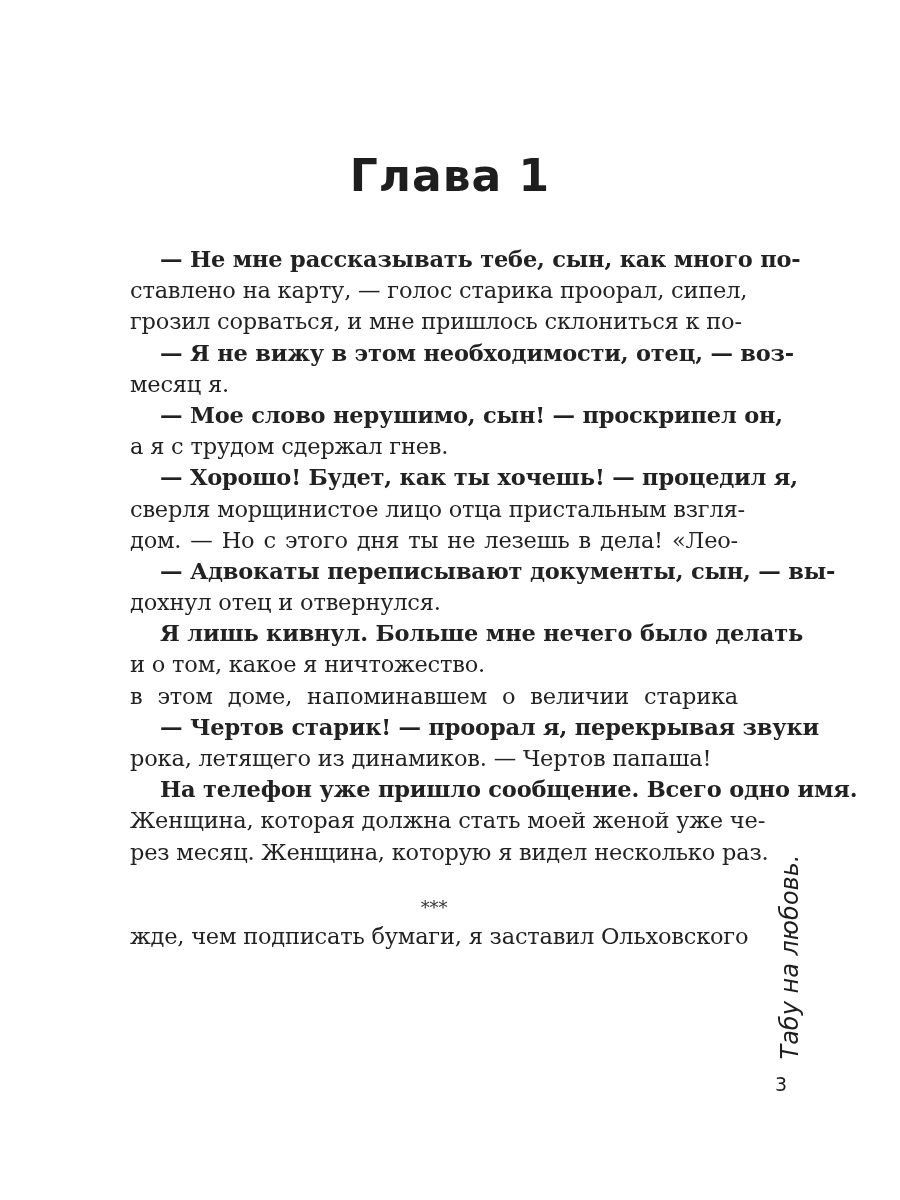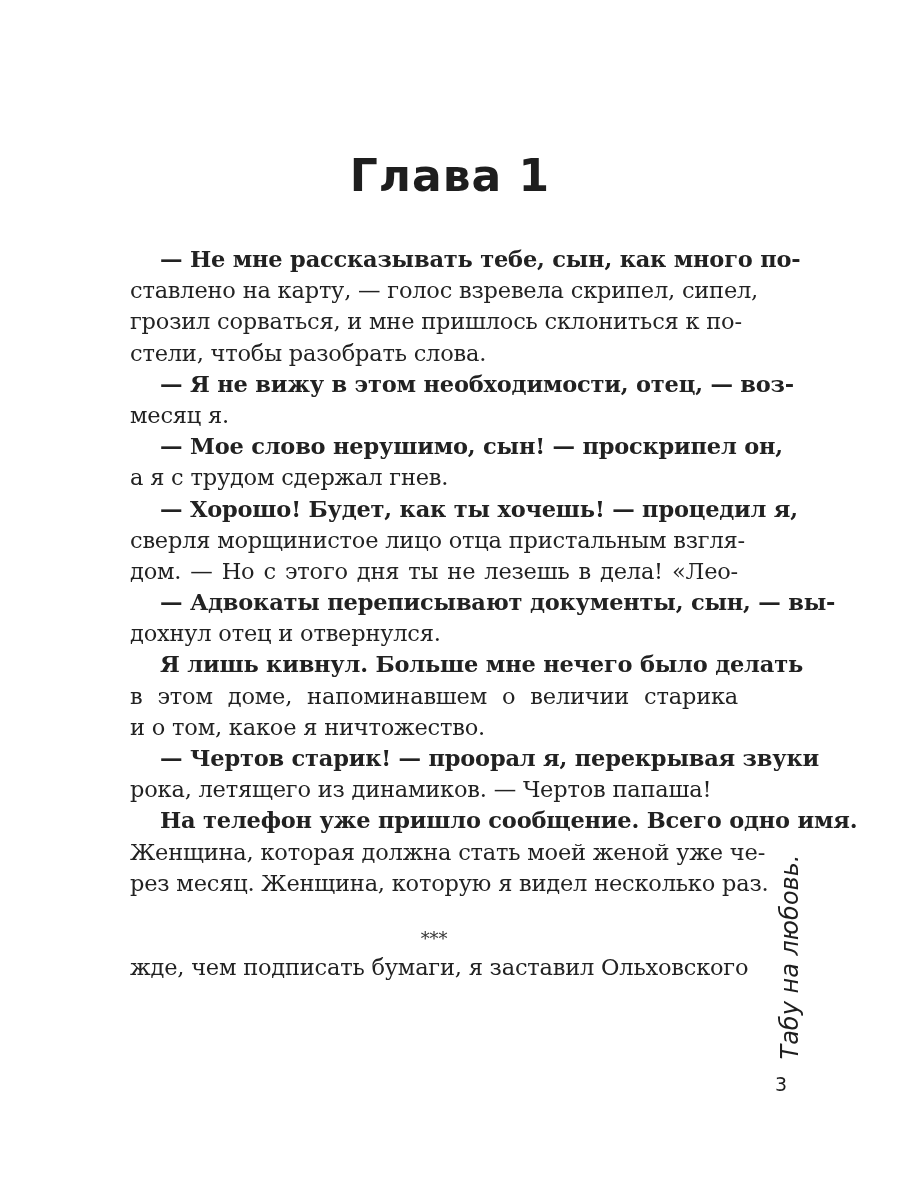--- a/index.html
+++ b/index.html
@@ -35,35 +35,34 @@
   </style>
 </head>
 <body>
 
 <div class="page">
   <div class="chapter-title">Глава 1</div>
 
   <div class="body-text">
     <div id="lines-a">
         <span class="line indent">— Не мне рассказывать тебе, сын, как много по-</span>
-        <span class="line">ставлено на карту, — голос взревела скрипел, сипел,</span>
+        <span class="line">ставлено на карту, — голос старика проорал, сипел,</span>
         <span class="line">грозил сорваться, и мне пришлось склониться к по-</span>
-        <span class="line last">стели, чтобы разобрать слова.</span>
         <span class="line indent">— Я не вижу в этом необходимости, отец, — воз-</span>
         <span class="line last">месяц я.</span>
         <span class="line indent">— Мое слово нерушимо, сын! — проскрипел он,</span>
         <span class="line last">а я с трудом сдержал гнев.</span>
         <span class="line indent">— Хорошо! Будет, как ты хочешь! — процедил я,</span>
         <span class="line">сверля морщинистое лицо отца пристальным взгля-</span>
         <span class="line">дом. — Но с этого дня ты не лезешь в дела! «Лео-</span>
         <span class="line indent">— Адвокаты переписывают документы, сын, — вы-</span>
         <span class="line last">дохнул отец и отвернулся.</span>
         <span class="line indent">Я лишь кивнул. Больше мне нечего было делать</span>
+        <span class="line last">и о том, какое я ничтожество.</span>
         <span class="line">в этом доме, напоминавшем о величии старика</span>
-        <span class="line last">и о том, какое я ничтожество.</span>
         <span class="line indent">— Чертов старик! — проорал я, перекрывая звуки</span>
         <span class="line last">рока, летящего из динамиков. — Чертов папаша!</span>
         <span class="line indent">На телефон уже пришло сообщение. Всего одно имя.</span>
         <span class="line">Женщина, которая должна стать моей женой уже че-</span>
         <span class="line last">рез месяц. Женщина, которую я видел несколько раз.</span>
       </div>
     <span class="gap"></span>
     <span class="sep-line">***</span>
     <span class="gap" style="height:6px"></span>
     <div id="lines-b">

